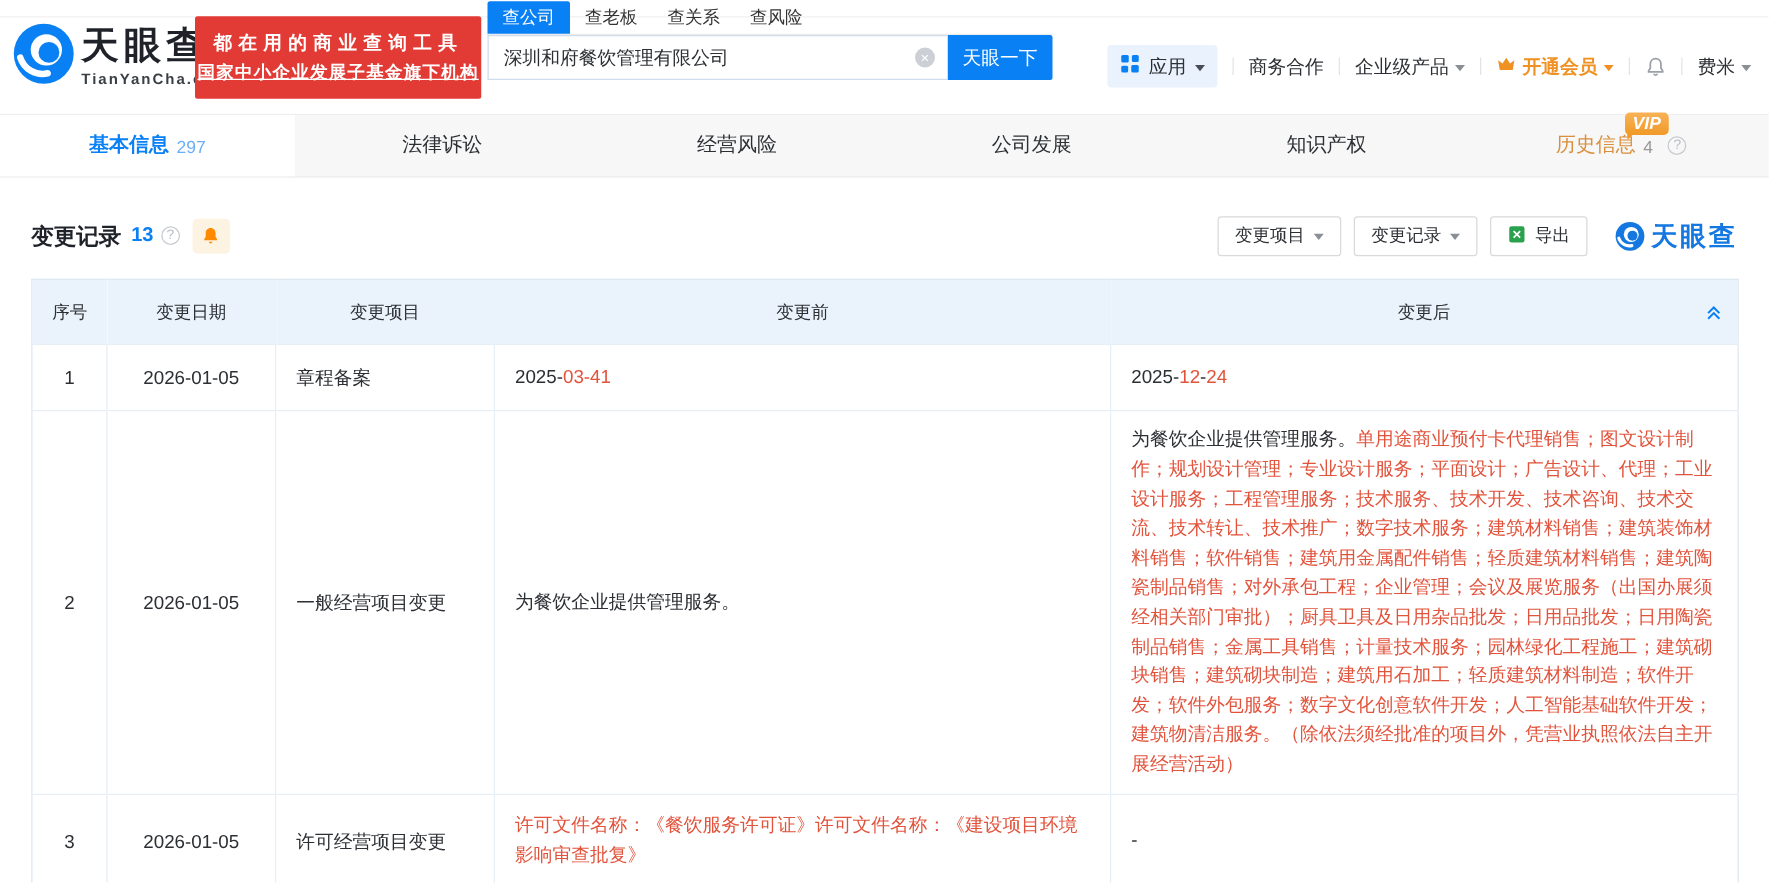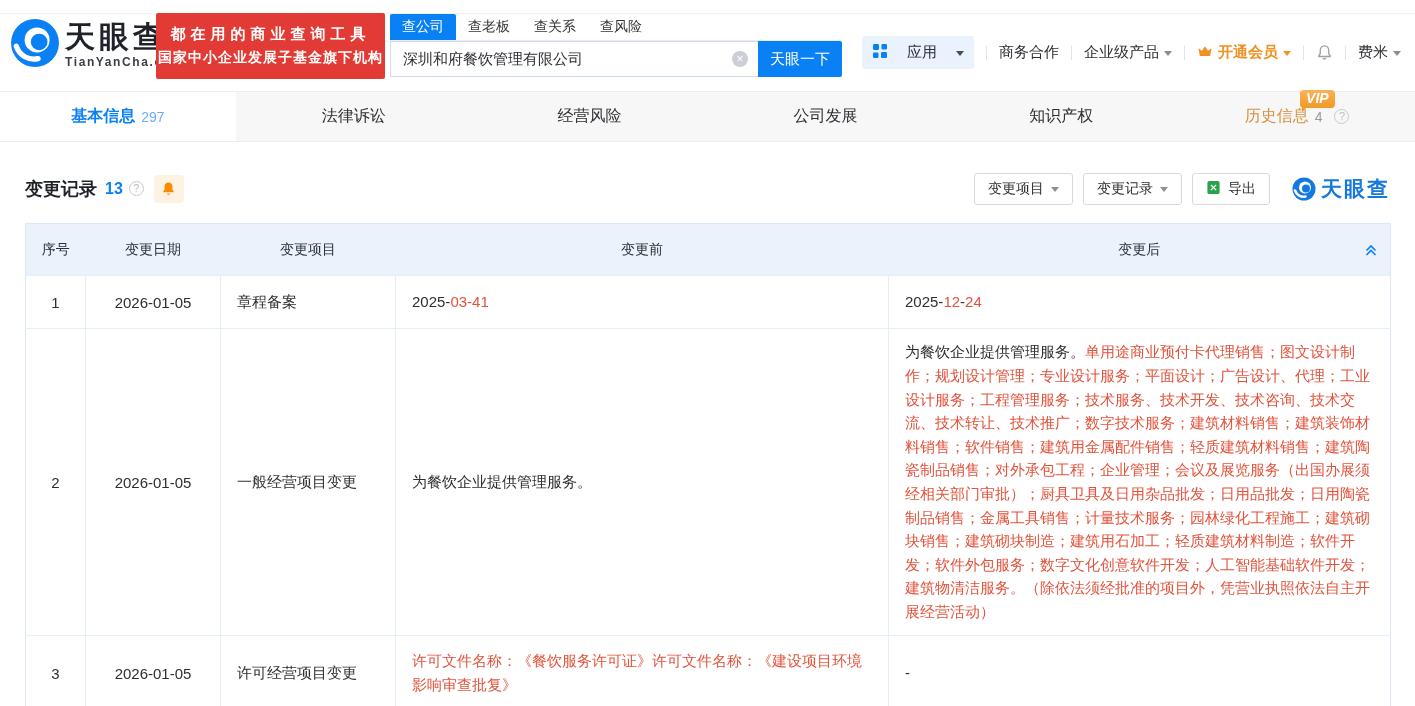--- a/index.html
+++ b/index.html
@@ -10,38 +10,38 @@
   .topbar { position:relative; height:91px; background:#fff; }
   .topbar::before { content:''; position:absolute; top:13px; left:0; right:0; height:1px; background:#f1f1f1; }
 
   .logo { position:absolute; left:10px; top:18px; display:flex; align-items:center; gap:5px; cursor:pointer; }
   .logo-cn { font-size:30px; font-weight:bold; color:#1f2329; letter-spacing:4px; line-height:1.05; }
   .logo-en { font-size:12px; font-weight:bold; color:#3a3f45; letter-spacing:1.6px; margin-top:3px; }
 
   .slogan { position:absolute; left:156px; top:13px; width:229px; height:66px; background:#e23a34; color:#fff;
     display:flex; flex-direction:column; justify-content:center; align-items:center; border-radius:2px; }
   .slogan-l1 { font-size:15px; letter-spacing:5px; font-weight:bold; }
-  .slogan-l2 { font-size:14px; letter-spacing:1px; font-weight:bold; margin-top:5px; }
-
-  .search-area { position:absolute; left:390px; top:14px; width:452px; }
+  .slogan-l2 { font-size:14px; letter-spacing:1px; font-weight:bold; margin-top:5px;text-decoration:underline; }
+
+  .search-area { position:absolute; left:390px; top:1px; width:452px; }
   .search-tabs { display:flex; border-bottom:1px solid #ececec; }
   .search-tab { font-size:14px; color:#333; padding:4px 12px; cursor:pointer; }
   .search-tab.active { background:#0a80f5; color:#fff; border-radius:2px 2px 0 0; }
   .search-row { display:flex; height:36px;justify-content:center; }
   .search-box { position:relative; flex:1; border:1px solid #cfdceb; border-right:none; display:flex; align-items:center; background:#fff; }
   .search-input { border:none; outline:none; width:100%; padding:0 36px 0 12px; font-size:15px; color:#2c2f33;
     font-family:inherit; background:transparent; }
   .clear-icon { position:absolute; right:10px; top:50%; transform:translateY(-50%); width:16px; height:16px;
     border-radius:50%; background:#ccd0d6; color:#fff; font-size:12px; line-height:16px; text-align:center; cursor:pointer; }
   .search-btn { width:84px; background:#0a80f5; color:#fff; border:none; font-size:15px; border-radius:0 2px 2px 0;
     cursor:pointer; font-family:inherit; }
 
   .topnav { position:absolute; right:14px; top:36px; display:flex; align-items:center; font-size:15px; color:#2c2f33; }
   .nav-divider { width:1px; height:14px; background:#e3e3e3; margin:0 12px; }
-  .nav-apps { display:flex; align-items:center; gap:19px; background:#eaf2fd; padding:7px 10px; border-radius:3px; cursor:pointer; }
+  .nav-apps { display:flex; align-items:center; gap:7px; background:#eaf2fd; padding:7px 10px; border-radius:3px; cursor:pointer; }
   .nav-item { display:flex; align-items:center; gap:5px; cursor:pointer; white-space:nowrap; }
   .caret { width:0; height:0; border-left:4px solid transparent; border-right:4px solid transparent;
     border-top:5px solid #8a8f96; margin-top:2px; }
   .caret.dark { border-top-color:#4a4e54; }
   .member { color:#ef9123; }
   .member .caret { border-top-color:#ef9123; }
 
   
   .main-tabs { display:flex; height:51px; background:#f7f7f7; border-top:1px solid #ededed; border-bottom:1px solid #ededed; }
   .main-tab { flex:1; display:flex; align-items:center; justify-content:center; font-size:16px; color:#2c2f33; gap:6px; cursor:pointer; }

